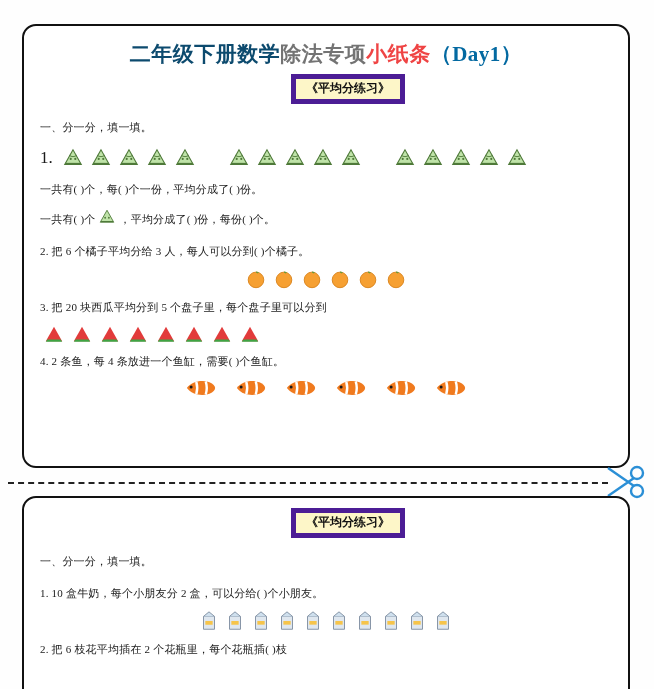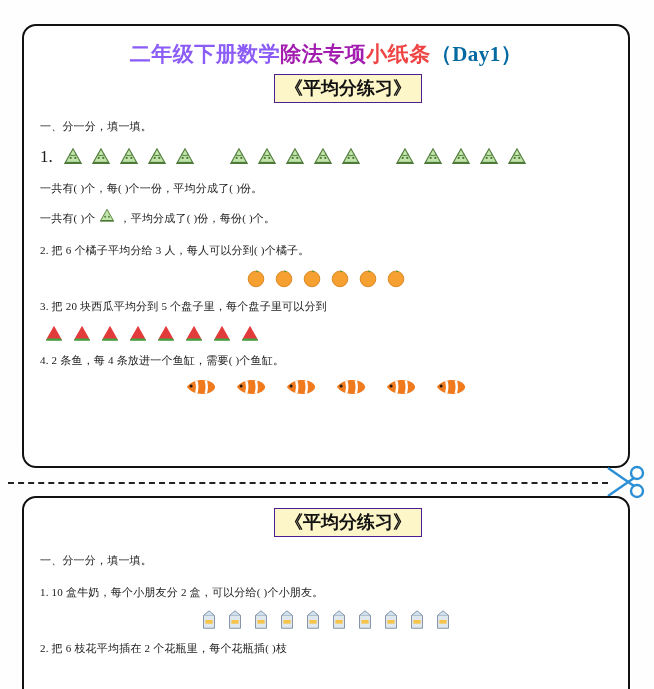--- a/index.html
+++ b/index.html
@@ -37,37 +37,37 @@
 
   
   .title {
     text-align: center;
     font-size: 21px;
     font-weight: bold;
     letter-spacing: 0.5px;
     margin: 4px 0 6px 0;
     white-space: nowrap;
   }
-  .t-black { color: #8b5cf6; }
-  .t-green { color: #a21caf; text-align: center; }
+  .t-black { color: #0c4a6e; }
+  .t-green { color: #737373; text-align: center; }
   .t-orange { color: #ef4444; }
   .t-red { color: #0369a1; }
   .t-blue { color: #2255bb; }
 
   .subtitle-wrap {
     text-align: center;
     margin: 0 0 8px 0;
   }
   .subtitle {
     display: inline-block;
-    font-size: 18px;
+    font-size: 12px;
     font-weight: bold;
     color: #111;
     background: #fdf6c8;
-    border: 1px solid #4c1d95;
+    border: 5px solid #4c1d95;
     padding: 1px 10px 2px 10px;
     margin-left: 44px;
   }
 
   
   .line {
     font-size: 11px;
     line-height: 30px;
     margin: 0;
     white-space: nowrap;

